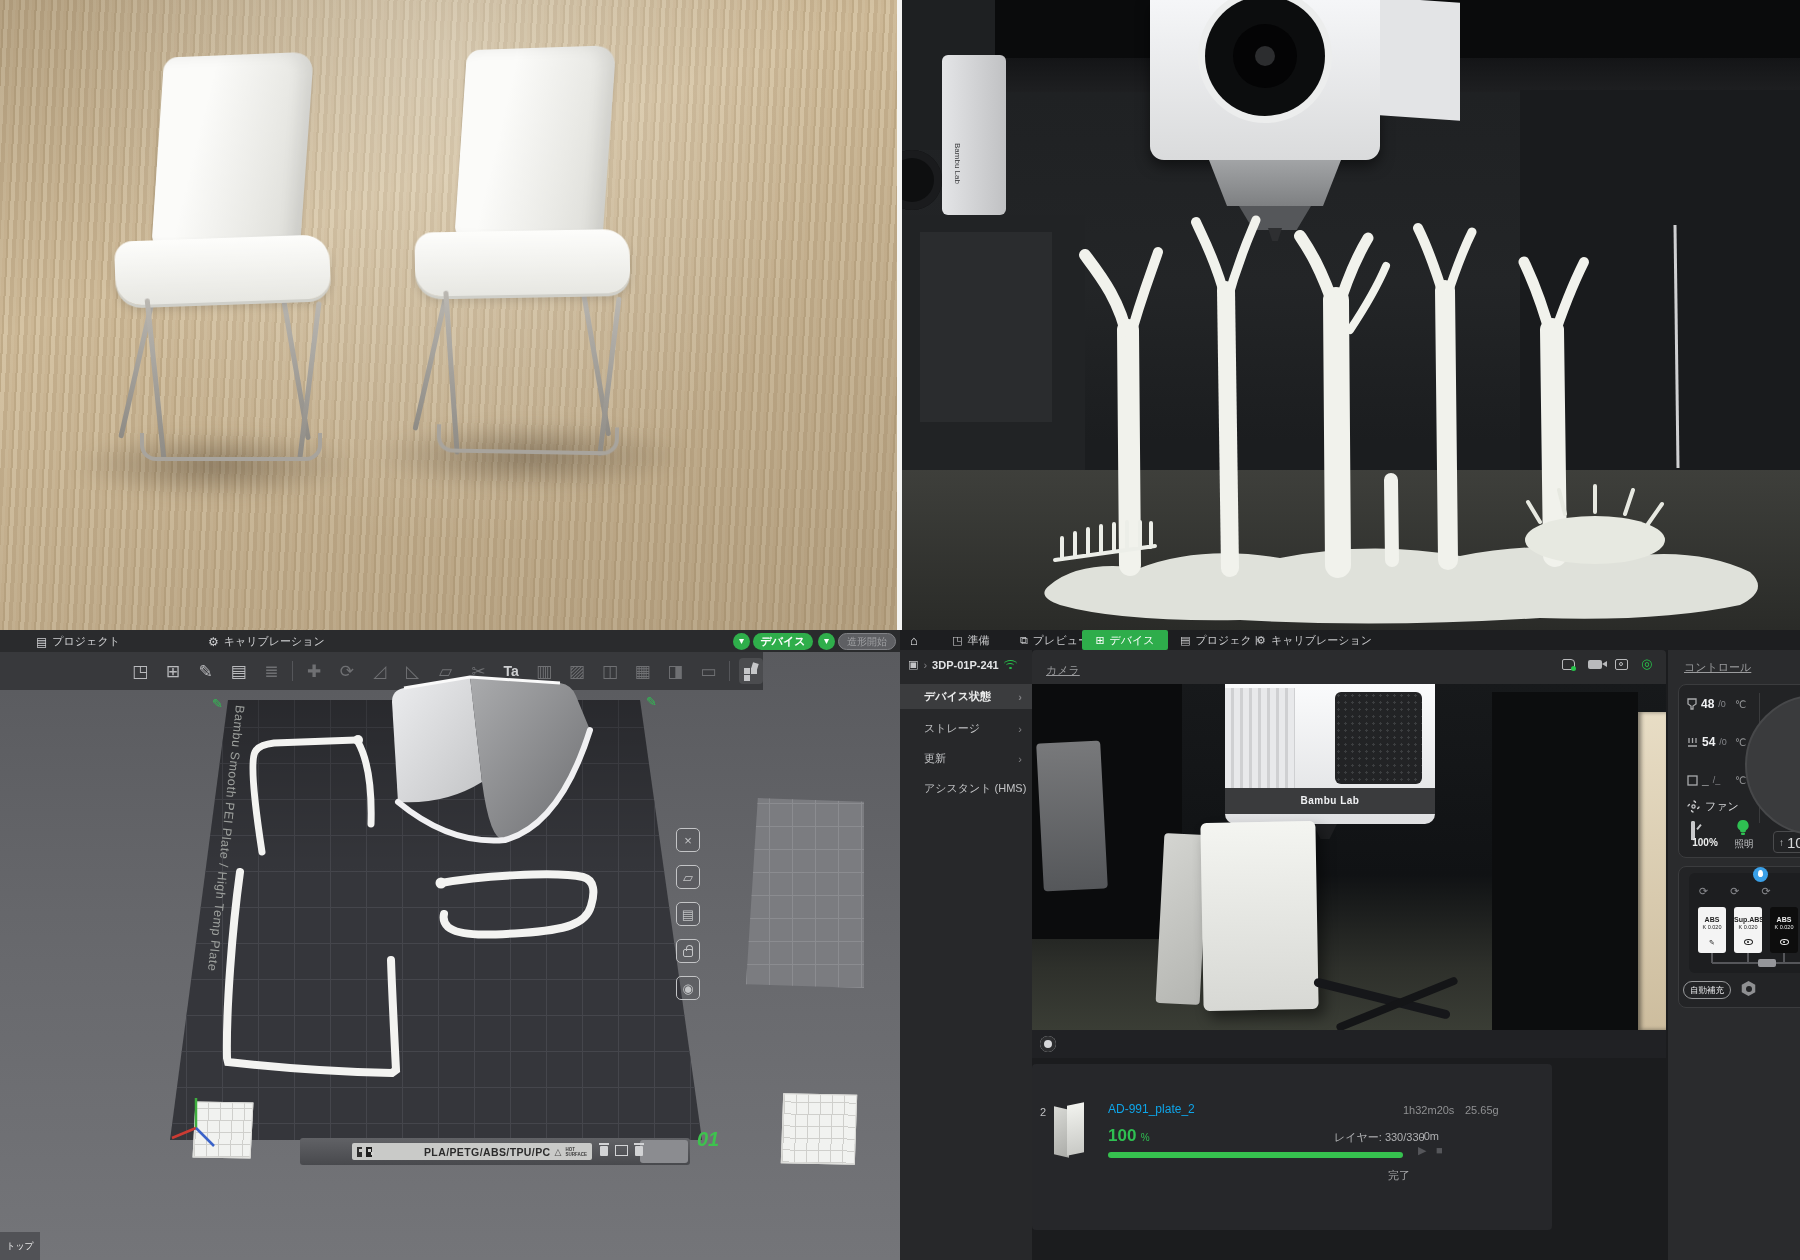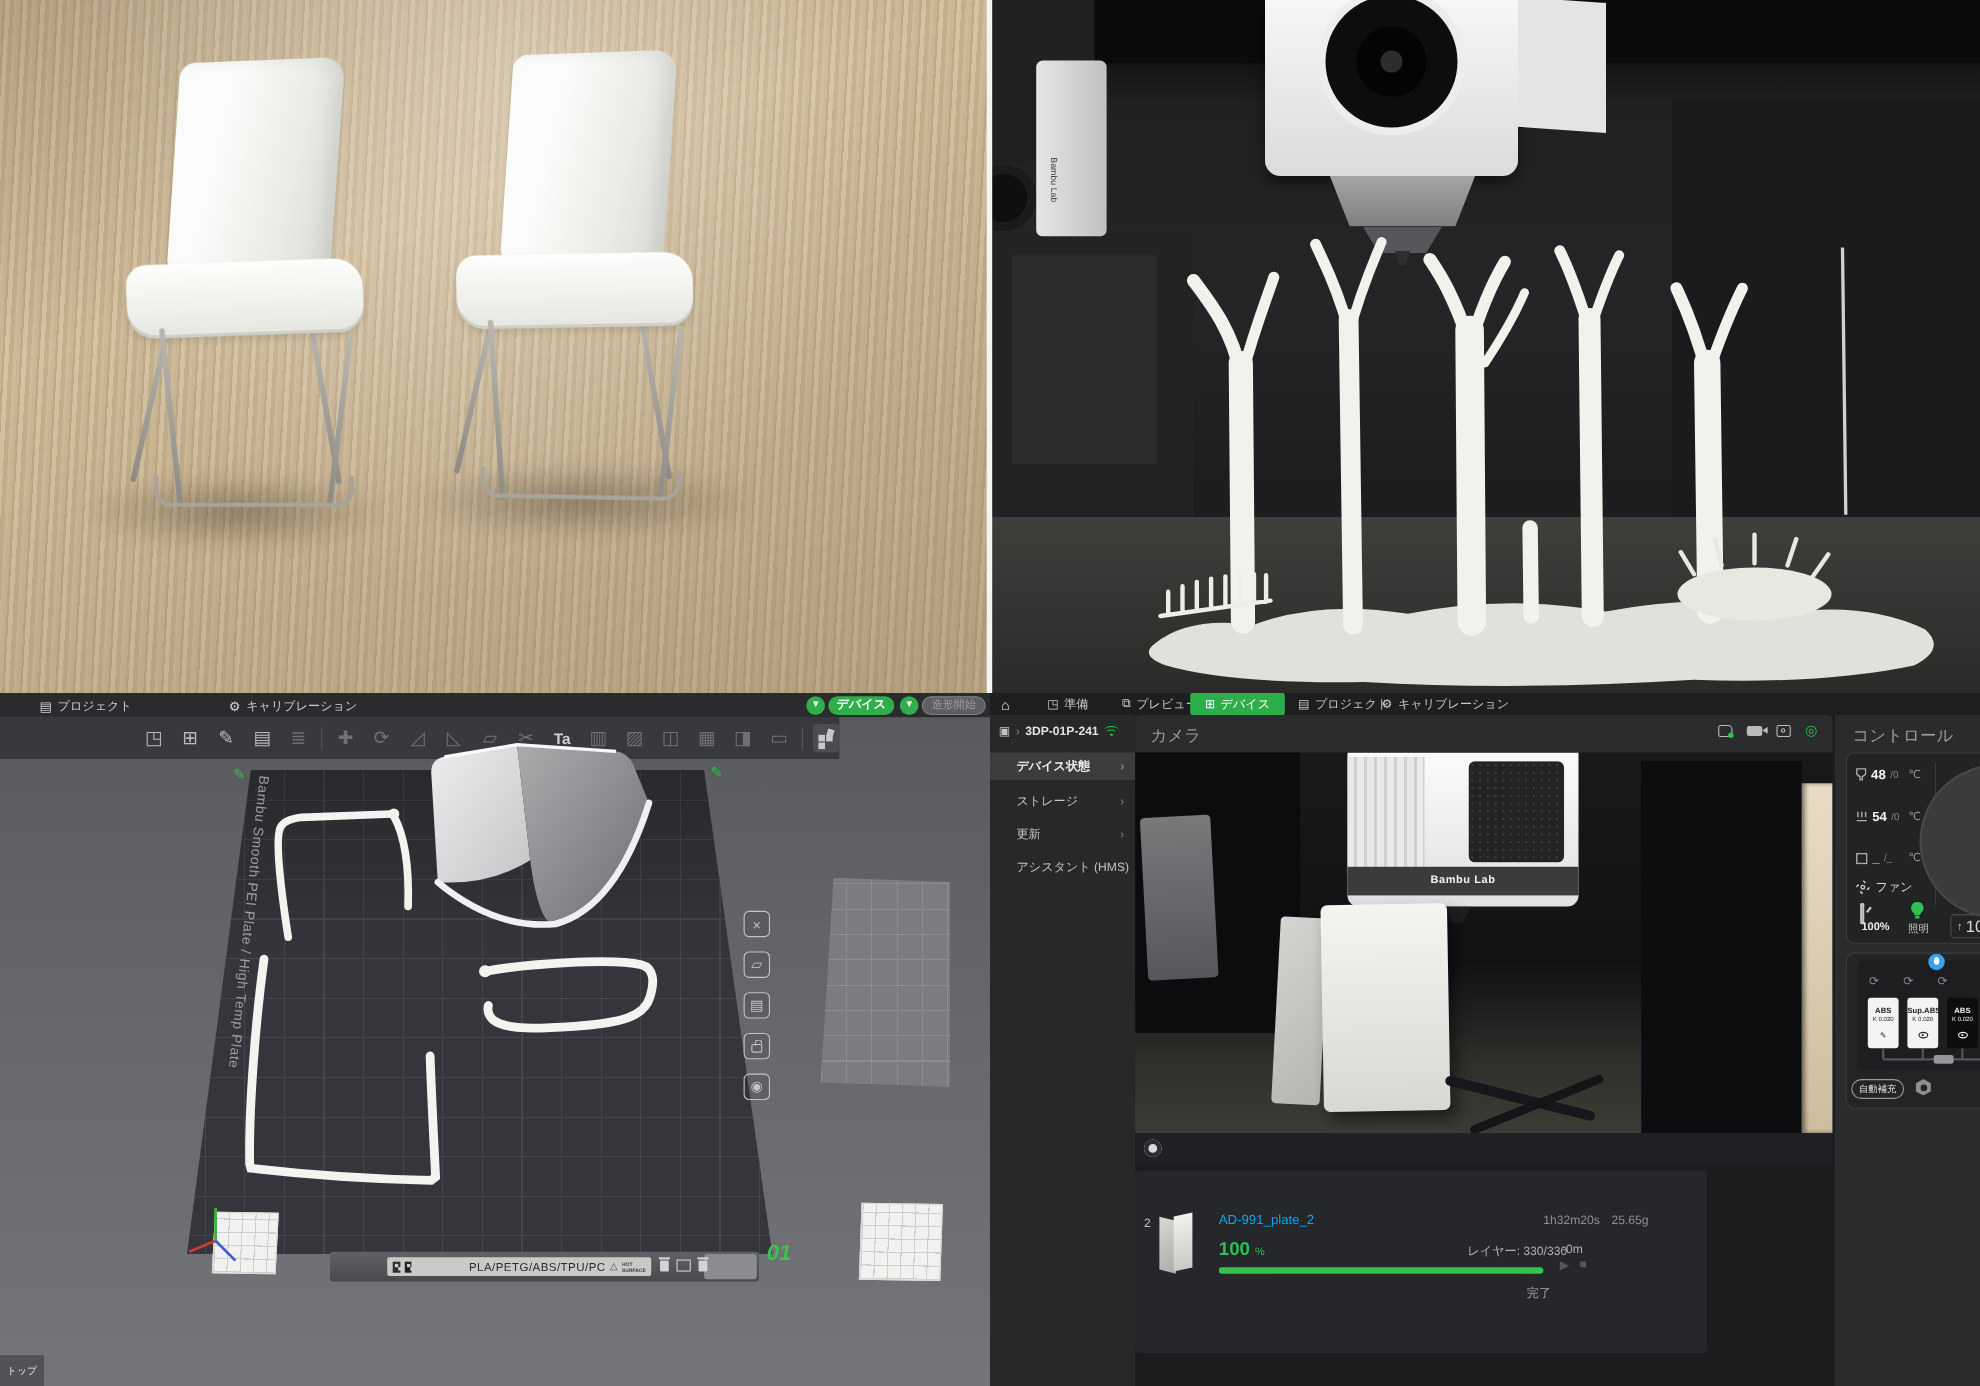--- a/index.html
+++ b/index.html
@@ -39,21 +39,21 @@
     background-image:repeating-linear-gradient(90deg,#cfcfcc 0 1px,transparent 1px 12px),repeating-linear-gradient(0deg,#cfcfcc 0 1px,transparent 1px 12px);
     border:1px solid #d8d8d5;}
   
   #q-br{left:900px;top:630px;width:900px;height:630px;background:#1b1c1e;}
   .tabbar{position:absolute;left:0;top:0;width:900px;height:20px;background:#1d1e20;color:#c9cacc;font-size:11px;}
   .tab{position:absolute;top:0;height:20px;display:flex;align-items:center;gap:5px;padding:0 8px;}
   .tab.active{background:#2ead4b;color:#fff;border-radius:2px;}
   .sidebar{position:absolute;left:0;top:20px;width:132px;height:610px;background:#27282a;color:#c3c4c6;font-size:11px;}
   .sideitem{position:absolute;left:0;width:132px;height:25px;display:flex;align-items:center;padding-left:24px;}
   .sideitem .chev{position:absolute;right:10px;color:#808184;}
-  .panel-h{color:#9b9c9e;font-size:15px;}
+  .panel-h{color:#9b9c9e;font-size:11px;text-decoration:underline;}
   .card{position:absolute;background:#222325;border:1px solid #3b3c3e;border-radius:8px;overflow:hidden;}
   .fil-card{position:absolute;width:28px;height:46px;border-radius:3px;text-align:center;}
   .fil-card .m{font-size:7px;font-weight:bold;margin-top:9px;line-height:8px;}
   .fil-card .k{font-size:5.5px;line-height:7px;}
   .eye{width:9px;height:6px;border:1px solid currentColor;border-radius:50%;display:inline-block;position:relative;}
   .eye::after{content:"";position:absolute;left:2.5px;top:1px;width:2px;height:2px;border-radius:50%;background:currentColor;}
   .gaugeicon{width:14px;height:8px;border:2px solid #c8c9cb;border-bottom:none;border-radius:14px 14px 0 0;position:relative;}
   .gaugeicon::after{content:"";position:absolute;left:5px;top:1px;width:2px;height:6px;background:#c8c9cb;transform:rotate(40deg);}
   .vid-cam{width:14px;height:9px;background:#b9babc;border-radius:2px;position:relative;}
   .vid-cam::after{content:"";position:absolute;right:-5px;top:1.5px;border-left:5px solid #b9babc;border-top:3px solid transparent;border-bottom:3px solid transparent;transform:scaleX(-1);}
@@ -248,21 +248,21 @@
     </div>
 
     <div class="a" style="left:746px;top:168px;width:118px;height:190px;background:#7b7c80;clip-path:polygon(10% 0,100% 2%,100% 100%,0 98%);
        background-image:repeating-linear-gradient(90deg,#8b8c90 0 1px,transparent 1px 23px),repeating-linear-gradient(0deg,#8b8c90 0 1px,transparent 1px 23px);"></div>
 
     <div class="a" style="left:300px;top:508px;width:390px;height:27px;border-radius:3px;background:linear-gradient(180deg,#616266,#48494d);"></div>
     <div class="a" style="left:640px;top:510px;width:48px;height:23px;border-radius:3px;background:#8b8c90;"></div>
     <div class="a" style="left:352px;top:513px;width:240px;height:17px;background:#c9cac8;border-radius:2px;display:flex;align-items:center;gap:4px;padding:0 5px;">
       <span class="qr"></span>
       <span class="qr" style="background:#1f1f1f;"></span>
-      <span style="font-size:10.5px;font-weight:normal;color:#2b2b2b;letter-spacing:.4px;margin-left:48px;">PLA/PETG/ABS/TPU/PC</span>
+      <span style="font-size:10.5px;font-weight:bold;color:#2b2b2b;letter-spacing:.4px;margin-left:48px;">PLA/PETG/ABS/TPU/PC</span>
       <span style="margin-left:auto;color:#4a4a4a;font-size:9px;">△</span>
       <span style="font-size:4.5px;line-height:5px;color:#3a3a3a;font-weight:bold;">
         <span>HOT</span><br><span>SURFACE</span>
       </span>
     </div>
     <div class="a" style="left:600px;top:514px;display:flex;gap:7px;align-items:center;">
       <span class="trash"></span>
       <span style="width:13px;height:11px;border:1.5px solid #d2d3d5;display:inline-block;"></span>
       <span class="trash"></span>
     </div>

